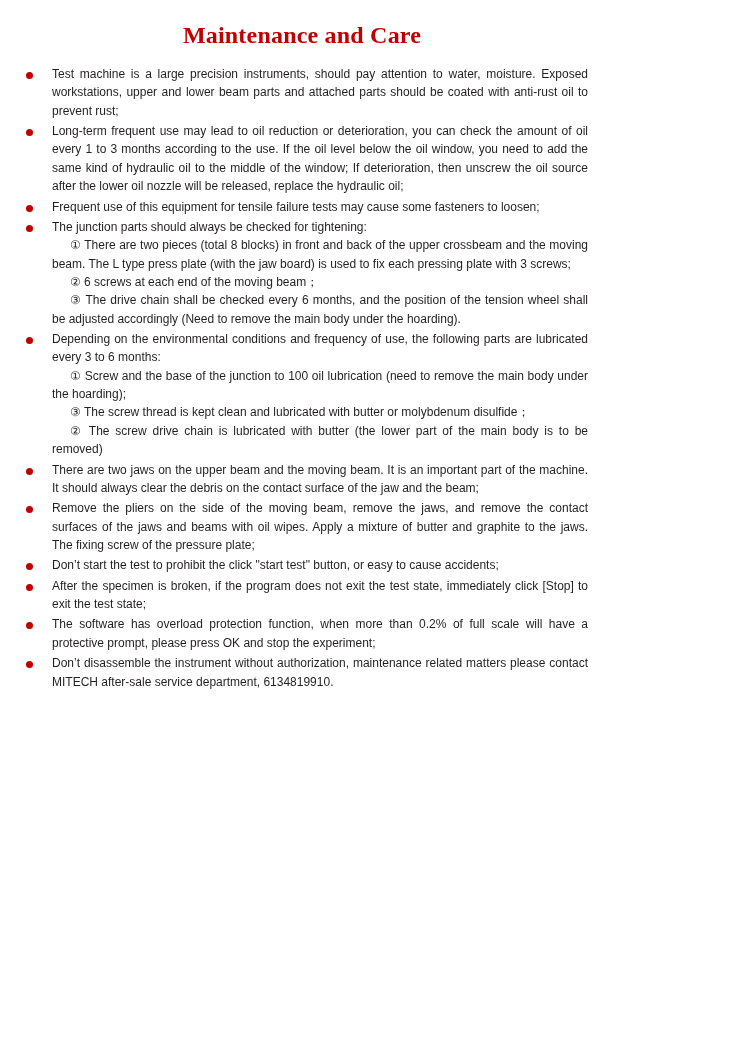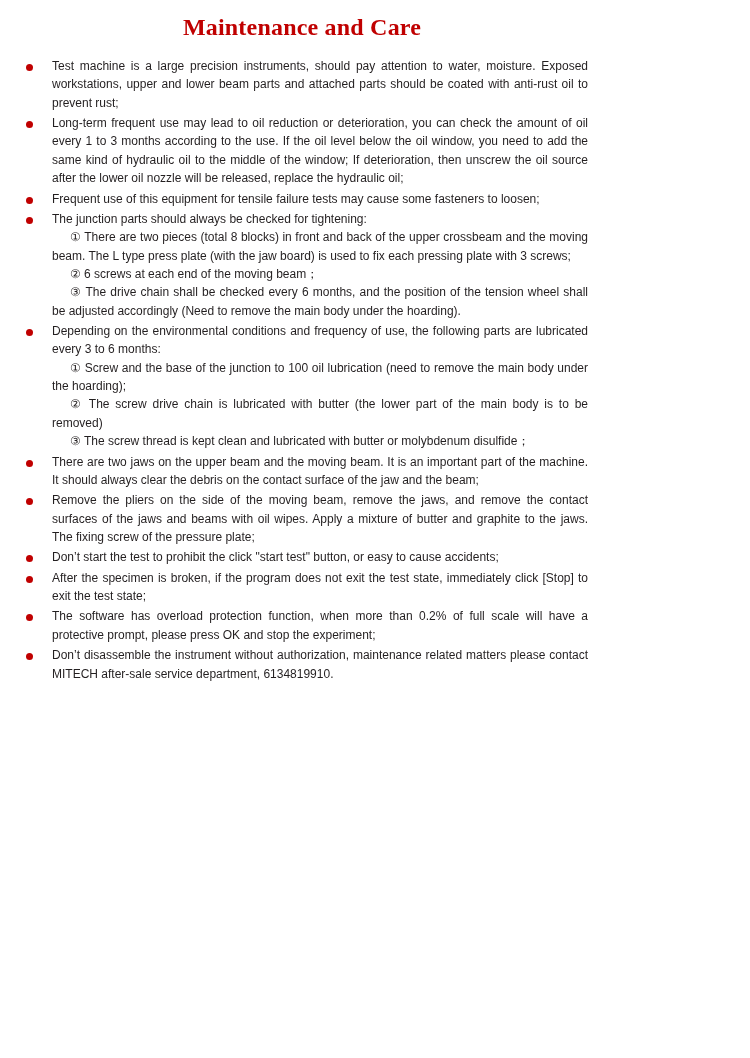--- a/index.html
+++ b/index.html
@@ -10,20 +10,21 @@
   body {
     width: 750px;
     min-height: 1058px;
     font-family: "Liberation Sans", sans-serif;
     color: #231f20;
   }
   .page {
     width: 604px;
     box-sizing: border-box;
     padding: 10px 16px 18px 16px;
+    margin-top: 8px;
   }
   .doc-title {
     font-family: "Liberation Serif", serif;
     font-weight: bold;
     font-size: 24px;
     color: #c00000;
     text-align: center;
     margin: 4px 0 16px 0;
     letter-spacing: 0.2px;
   }
@@ -82,22 +83,22 @@
         <span class="bullet-dot"></span>
         <span class="li-text">The junction parts should always be checked for tightening:</span>
         <span class="sub-line">① There are two pieces (total 8 blocks) in front and back of the upper crossbeam and the moving beam. The L type press plate (with the jaw board) is used to fix each pressing plate with 3 screws;</span>
         <span class="sub-line">② 6 screws at each end of the moving beam；</span>
         <span class="sub-line">③ The drive chain shall be checked every 6 months, and the position of the tension wheel shall be adjusted accordingly (Need to remove the main body under the hoarding).</span>
       </li>
       <li>
         <span class="bullet-dot"></span>
         <span class="li-text">Depending on the environmental conditions and frequency of use, the following parts are lubricated every 3 to 6 months:</span>
         <span class="sub-line">① Screw and the base of the junction to 100 oil lubrication (need to remove the main body under the hoarding);</span>
+        <span class="sub-line">③ The screw thread is kept clean and lubricated with butter or molybdenum disulfide；</span>
         <span class="sub-line">② The screw drive chain is lubricated with butter (the lower part of the main body is to be removed)</span>
-        <span class="sub-line">③ The screw thread is kept clean and lubricated with butter or molybdenum disulfide；</span>
       </li>
       <li>
         <span class="bullet-dot"></span>
         <span class="li-text">There are two jaws on the upper beam and the moving beam. It is an important part of the machine. It should always clear the debris on the contact surface of the jaw and the beam;</span>
       </li>
       <li>
         <span class="bullet-dot"></span>
         <span class="li-text">Remove the pliers on the side of the moving beam, remove the jaws, and remove the contact surfaces of the jaws and beams with oil wipes. Apply a mixture of butter and graphite to the jaws. The fixing screw of the pressure plate;</span>
       </li>
       <li>

